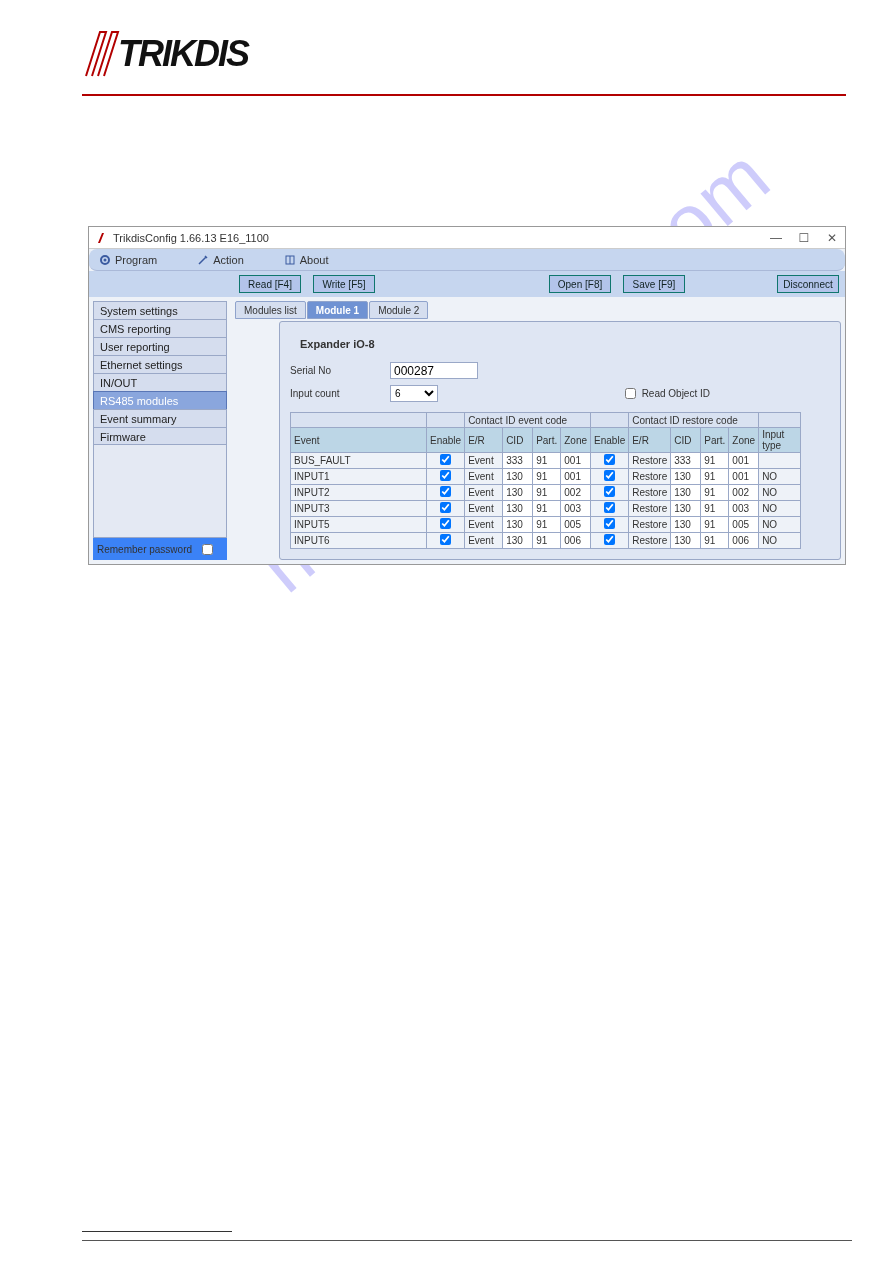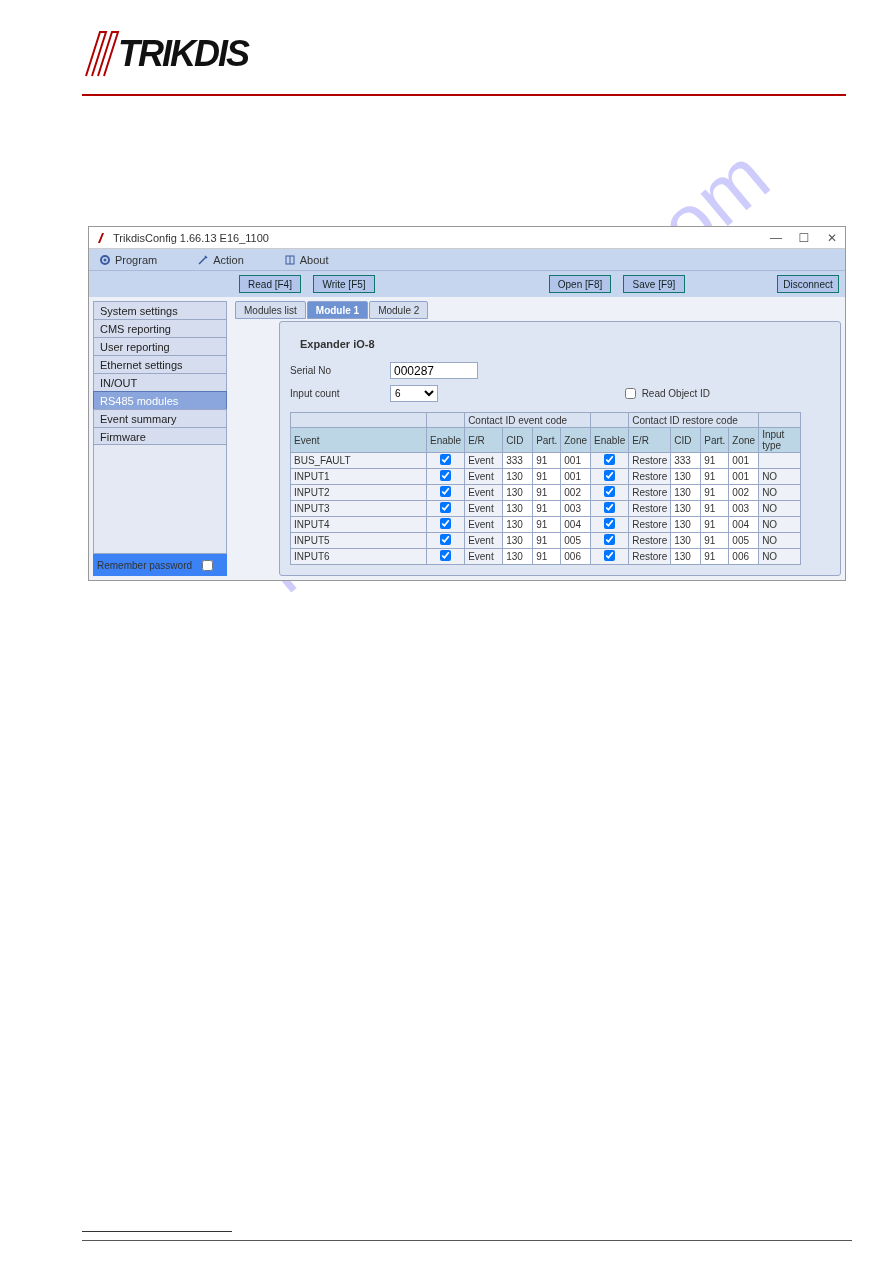--- a/index.html
+++ b/index.html
@@ -14,21 +14,21 @@
 
   
   .app-window { position: absolute; left: 88px; top: 226px; width: 758px; border: 1px solid #999; background: #eef2f8; }
 
   .titlebar { height: 22px; background: #fff; display: flex; align-items: center; padding: 0 6px; border-bottom: 1px solid #ccc; }
   .titlebar-icon { width: 12px; height: 12px; margin-right: 6px; }
   .titlebar-text { font-size: 11px; color: #333; }
   .titlebar-ctrls { margin-left: auto; display: flex; gap: 14px; color: #555; }
   .titlebar-ctrls span { display: inline-block; width: 14px; text-align: center; font-size: 12px; cursor: default; }
 
-  .menubar { height: 22px; background: #c6d6ef; display: flex; align-items: center; gap: 40px; padding-left: 10px; border-bottom: 1px solid #aab9d8; }
+  .menubar { height: 22px; background: #c6d6ef; display: flex; align-items: center; gap: 40px; padding-left: 10px; border-bottom: 1px solid #aab9d8; border-radius: 8px; }
   .menubar-item { display: flex; align-items: center; gap: 4px; font-size: 11px; color: #333; }
   .menu-icon { width: 12px; height: 12px; }
 
   .toolbar { height: 26px; background: #c6d6ef; display: flex; align-items: center; padding: 0 6px 0 150px; gap: 12px; }
   .tb-btn { height: 18px; width: 62px; background: #b3c4ea; border: 1px solid #0f766e; font-size: 10px; color: #122; display: flex; align-items: center; justify-content: center; cursor: pointer; }
   .tb-gap { flex: 0 0 150px; }
   .tb-btn.disc { margin-left: auto; }
 
   .body-row { display: flex; }
 
@@ -282,34 +282,20 @@
                   <td>91</td>
                   <td>003</td>
                   <td class="ck"><input type="checkbox" class="cell-check" checked="" style=""></td>
                   <td class="ro">Restore</td>
                   <td>130</td>
                   <td>91</td>
                   <td>003</td>
                   <td class="ro">NO</td>
                 </tr>
                 <tr>
-                  <td class="ro">INPUT4</td>
-                  <td class="ck"><input type="checkbox" class="cell-check" checked="" style=""></td>
-                  <td class="ro">Event</td>
-                  <td>130</td>
-                  <td>91</td>
-                  <td>004</td>
-                  <td class="ck"><input type="checkbox" class="cell-check" checked="" style=""></td>
-                  <td class="ro">Restore</td>
-                  <td>130</td>
-                  <td>91</td>
-                  <td>004</td>
-                  <td class="ro">NO</td>
-                </tr>
-                <tr>
                   <td class="ro">INPUT5</td>
                   <td class="ck"><input type="checkbox" class="cell-check" checked="" style=""></td>
                   <td class="ro">Event</td>
                   <td>130</td>
                   <td>91</td>
                   <td>005</td>
                   <td class="ck"><input type="checkbox" class="cell-check" checked="" style=""></td>
                   <td class="ro">Restore</td>
                   <td>130</td>
                   <td>91</td>

